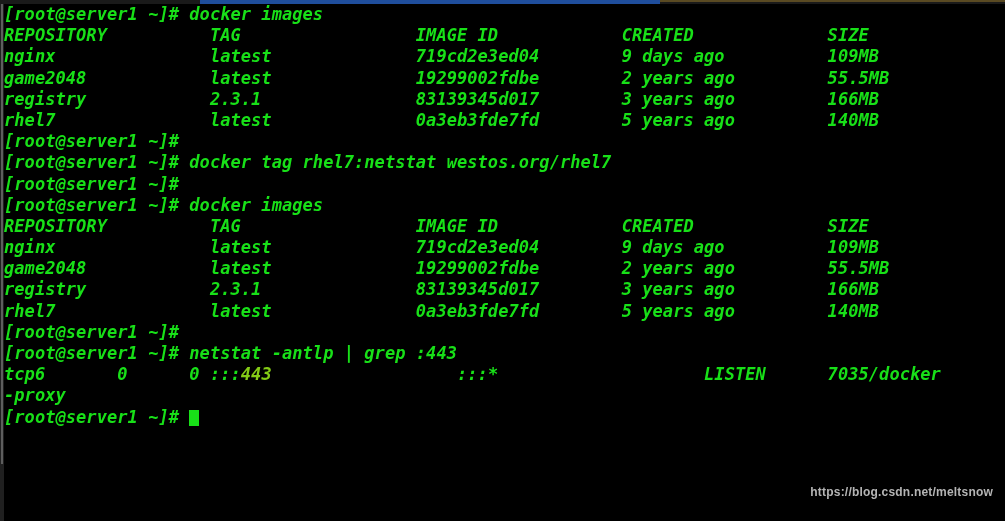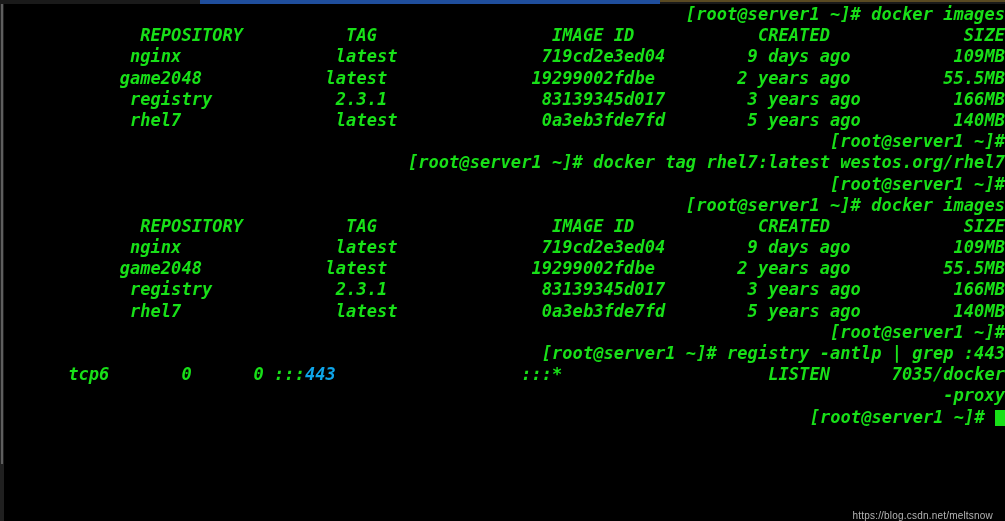--- a/index.html
+++ b/index.html
@@ -46,50 +46,49 @@
     position: absolute;
     left: 1px; top: 0;
     width: 2px; height: 460px;
     background: #5e5e5e;
   }
   #term {
     position: absolute;
     left: 4px; top: 4px;
     width: 1001px;
     height: 517px;
-    text-align: right;
   }
   .line {
     height: 21.2px;
     line-height: 21.2px;
     white-space: pre;
     font-size: 17px;
     font-weight: bold;
     font-style: italic;
     color: #18e018;
     letter-spacing: 0.06px;
   }
   .line .red {
-    color: #0ea5e9;
+    color: #84cc16;
   }
   .cursor {
     display: inline-block;
     width: 10px;
     height: 16px;
     background: #18e018;
     vertical-align: -3px;
   }
   #watermark {
     position: absolute;
     right: 12px;
-    bottom: 0;
+    bottom: 22px;
     font-family: "Liberation Sans", sans-serif;
-    font-size: 10px;
+    font-size: 12px;
     font-style: normal;
-    font-weight: normal;
+    font-weight: bold;
     color: #b4b4b4;
     letter-spacing: 0.2px;
   }
 </style>
 </head>
 <body>
 
 <div id="screen">
 
   <div id="top-scrollbar">
@@ -103,30 +102,30 @@
 
   <div id="term">
 
     <div class="line">[root@server1 ~]# docker images</div>
     <div class="line">REPOSITORY          TAG                 IMAGE ID            CREATED             SIZE</div>
     <div class="line">nginx               latest              719cd2e3ed04        9 days ago          109MB</div>
     <div class="line">game2048            latest              19299002fdbe        2 years ago         55.5MB</div>
     <div class="line">registry            2.3.1               83139345d017        3 years ago         166MB</div>
     <div class="line">rhel7               latest              0a3eb3fde7fd        5 years ago         140MB</div>
     <div class="line">[root@server1 ~]#</div>
-    <div class="line">[root@server1 ~]# docker tag rhel7:latest westos.org/rhel7</div>
+    <div class="line">[root@server1 ~]# docker tag rhel7:netstat westos.org/rhel7</div>
     <div class="line">[root@server1 ~]#</div>
     <div class="line">[root@server1 ~]# docker images</div>
     <div class="line">REPOSITORY          TAG                 IMAGE ID            CREATED             SIZE</div>
     <div class="line">nginx               latest              719cd2e3ed04        9 days ago          109MB</div>
     <div class="line">game2048            latest              19299002fdbe        2 years ago         55.5MB</div>
     <div class="line">registry            2.3.1               83139345d017        3 years ago         166MB</div>
     <div class="line">rhel7               latest              0a3eb3fde7fd        5 years ago         140MB</div>
     <div class="line">[root@server1 ~]#</div>
-    <div class="line">[root@server1 ~]# registry -antlp | grep :443</div>
+    <div class="line">[root@server1 ~]# netstat -antlp | grep :443</div>
 
     <div class="line"><span>tcp6       0      0 :::</span><span class="red">443</span><span>                  :::*                    LISTEN      7035/docker</span></div>
 
     <div class="line">-proxy</div>
 
     <div class="line"><span>[root@server1 ~]# </span><span class="cursor"></span></div>
 
   </div>
 
   <div id="watermark">https://blog.csdn.net/meltsnow</div>

